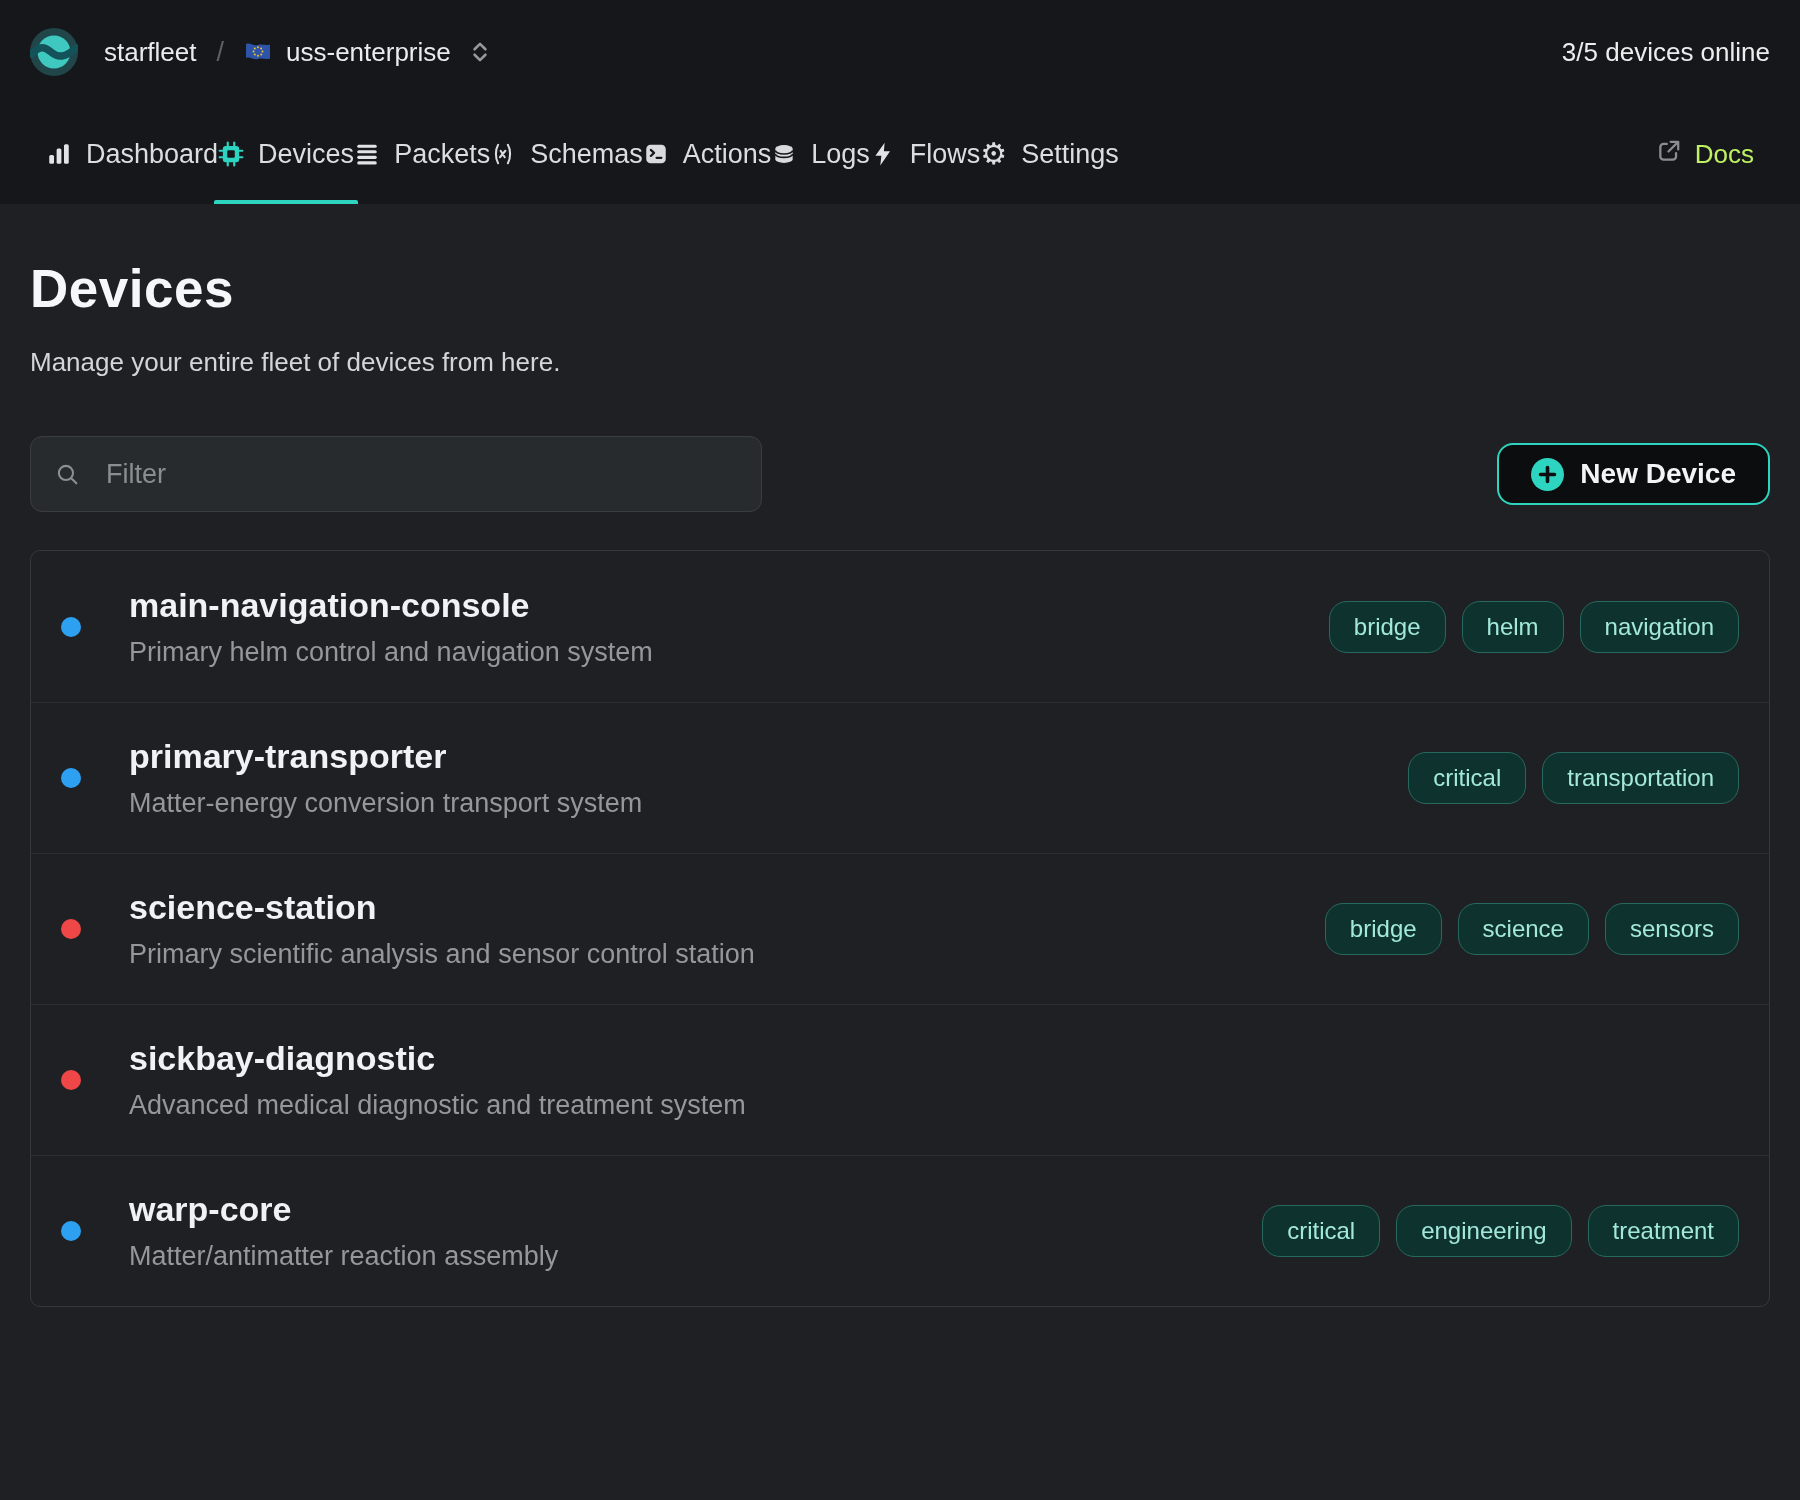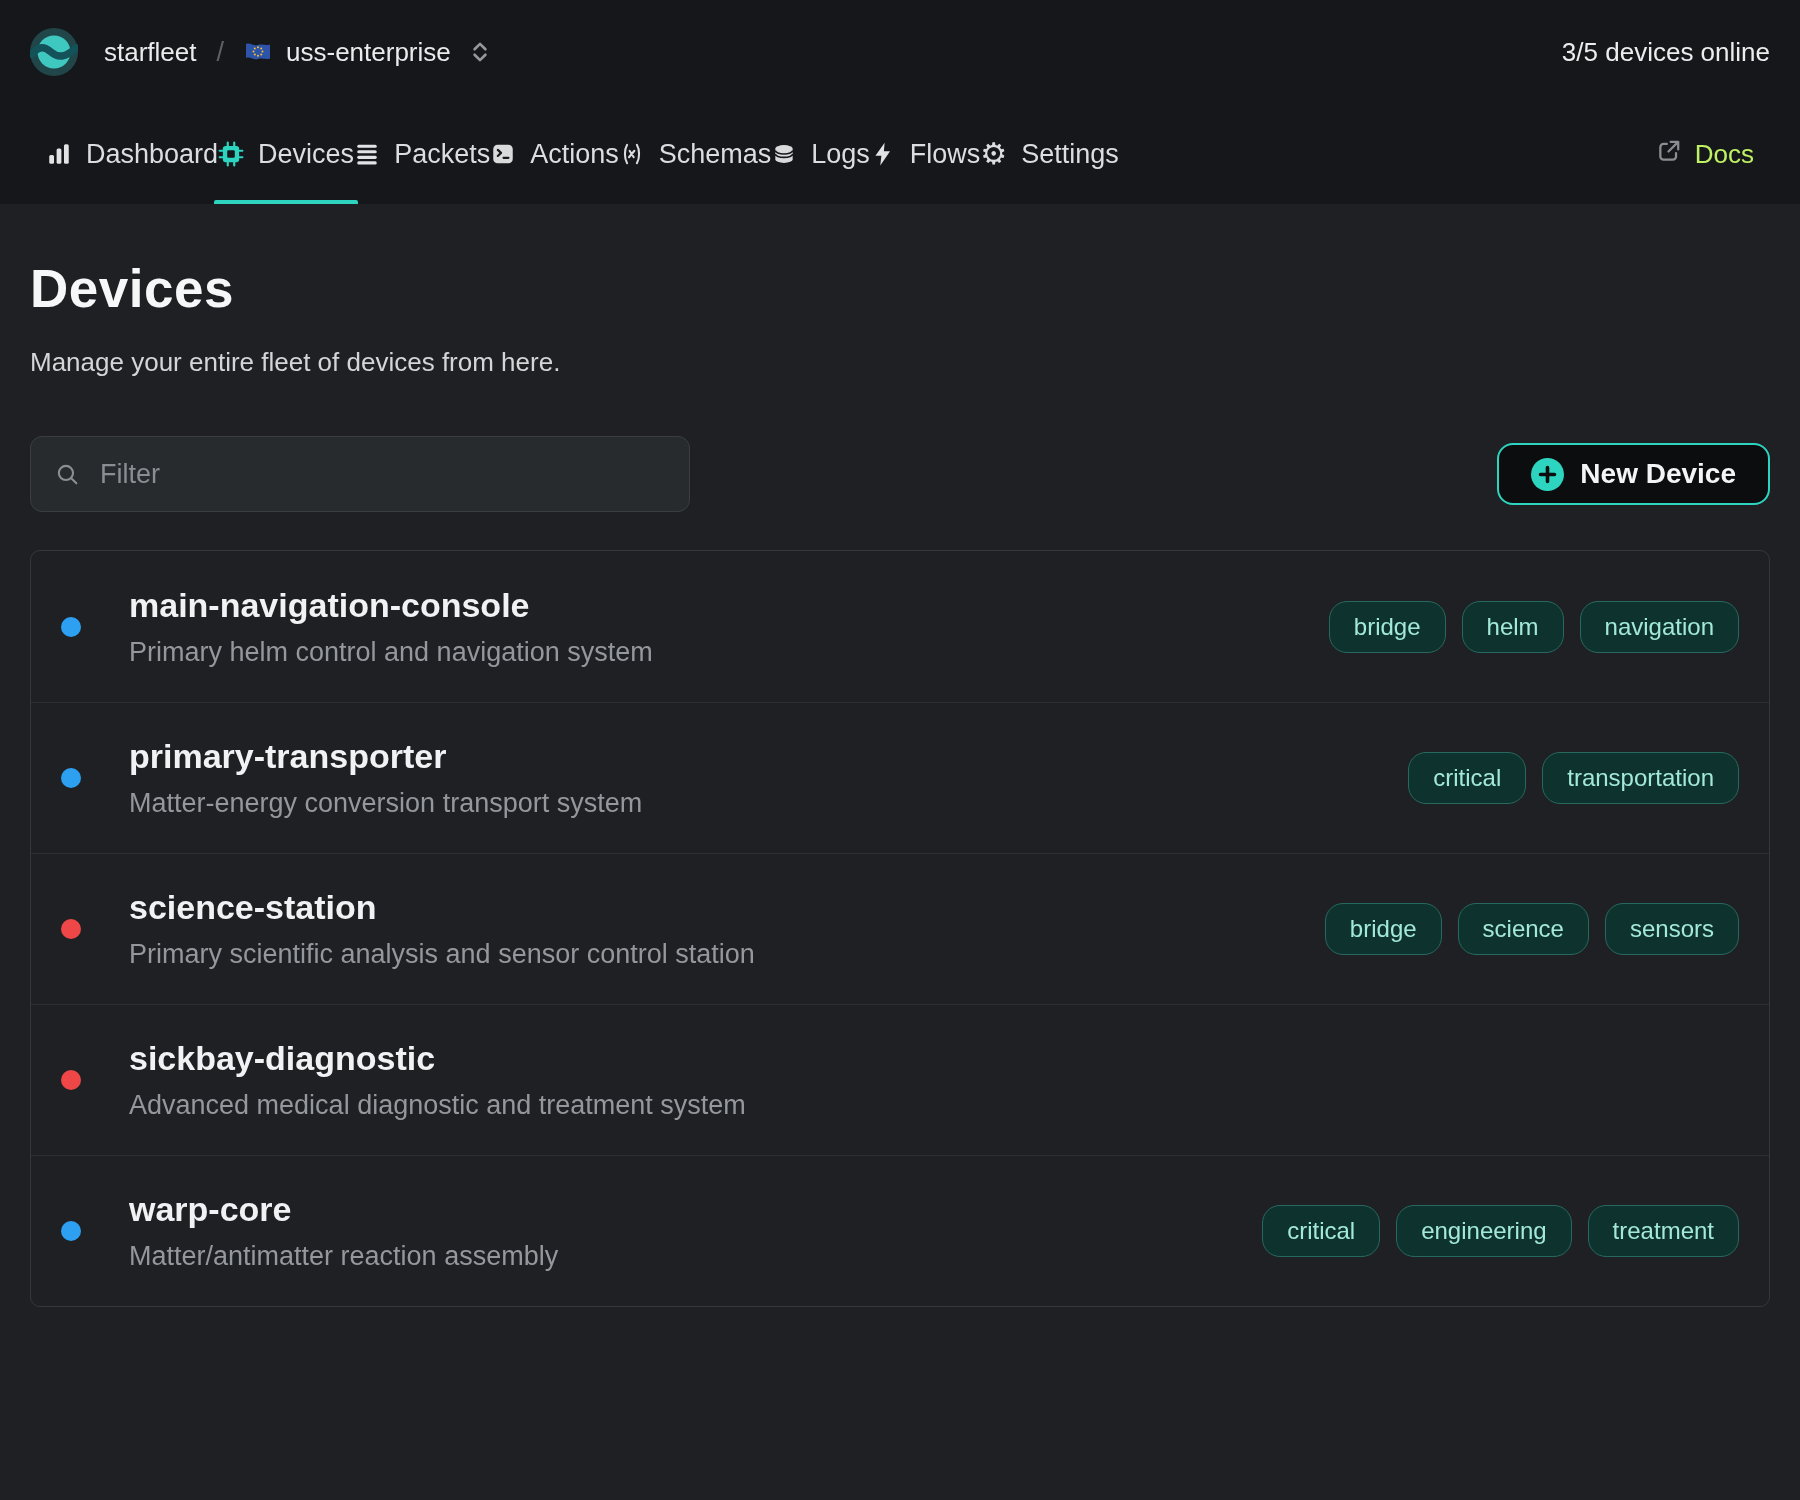--- a/index.html
+++ b/index.html
@@ -59,23 +59,23 @@
 
   
   .main { padding:0 30px; }
   .page-title {
     margin:54px 0 0; font-size:53px; font-weight:700; color:#f6f7f8; letter-spacing:.5px;
   }
   .page-subtitle { margin-top:28px; font-size:26px; color:#d3d5d7; }
 
   .toolbar { margin-top:58px; display:flex; align-items:center; justify-content:space-between; }
   .filter-box {
-    width:660px; height:76px;
+    width:732px; height:76px;
     background:#282b2e; border:1px solid #3a3e42; border-radius:12px;
-    display:flex; align-items:center; gap:18px; padding:0 24px;
+    display:flex; align-items:center; gap:24px; padding:0 24px;
   }
   .filter-box input {
     flex:1; background:transparent; border:none; outline:none;
     font-size:27px; color:#e8e9ea; font-family:inherit;
   }
   .filter-box input::placeholder { color:#8a8e92; }
   .btn-new-device {
     height:62px; padding:0 32px;
     background:#0b0d0e; border:2px solid var(--accent); border-radius:16px;
     display:flex; align-items:center; gap:16px;
@@ -177,37 +177,37 @@
         <rect x="3" y="3.5" width="18" height="2.8" rx="1.4"></rect>
         <rect x="3" y="8.6" width="18" height="2.8" rx="1.4"></rect>
         <rect x="3" y="13.7" width="18" height="2.8" rx="1.4"></rect>
         <rect x="3" y="18.8" width="18" height="2.8" rx="1.4"></rect>
       </svg>
     </span>
     <span>Packets</span>
   </div>
   <div class="tab">
     <span class="ico">
+      <svg viewBox="0 0 24 24" width="26" height="26" fill="none" stroke="#dcdde0" stroke-width="1.9" stroke-linecap="round">
+        <path d="M7.5 3.5 C4.8 8 4.8 16 7.5 20.5"></path>
+        <path d="M16.5 3.5 C19.2 8 19.2 16 16.5 20.5"></path>
+        <path d="M9.8 9 L13.6 15 M14.2 9 L9.2 15"></path>
+      </svg>
+    </span>
+    <span>Schemas</span>
+  </div>
+  <div class="tab">
+    <span class="ico">
       <svg viewBox="0 0 24 24" width="26" height="26">
         <rect x="3" y="3.5" width="18" height="17" rx="4" fill="#d8dadc"></rect>
         <path d="M7.2 8.2 L10.2 11 L7.2 13.8" fill="none" stroke="#16171a" stroke-width="2" stroke-linecap="round" stroke-linejoin="round"></path>
         <path d="M12.5 15.5 H17" stroke="#16171a" stroke-width="2" stroke-linecap="round"></path>
       </svg>
     </span>
     <span>Actions</span>
-  </div>
-  <div class="tab">
-    <span class="ico">
-      <svg viewBox="0 0 24 24" width="26" height="26" fill="none" stroke="#dcdde0" stroke-width="1.9" stroke-linecap="round">
-        <path d="M7.5 3.5 C4.8 8 4.8 16 7.5 20.5"></path>
-        <path d="M16.5 3.5 C19.2 8 19.2 16 16.5 20.5"></path>
-        <path d="M9.8 9 L13.6 15 M14.2 9 L9.2 15"></path>
-      </svg>
-    </span>
-    <span>Schemas</span>
   </div>
   <div class="tab">
     <span class="ico">
       <svg viewBox="0 0 24 24" width="26" height="26">
         <path d="M4 7 a8 3.2 0 0 1 16 0 v10 a8 3.2 0 0 1 -16 0 z" fill="#d8dadc"></path>
         <path d="M4 8.8 a8 3.2 0 0 0 16 0" fill="none" stroke="#16171a" stroke-width="1.6"></path>
         <path d="M4 12 a8 3.2 0 0 0 16 0" fill="none" stroke="#16171a" stroke-width="1.6"></path>
       </svg>
     </span>
     <span>Logs</span>

